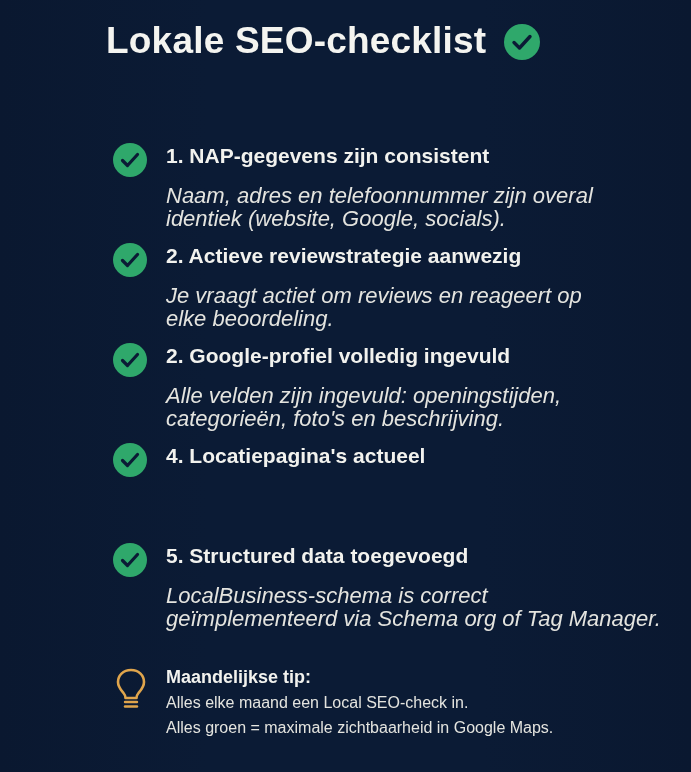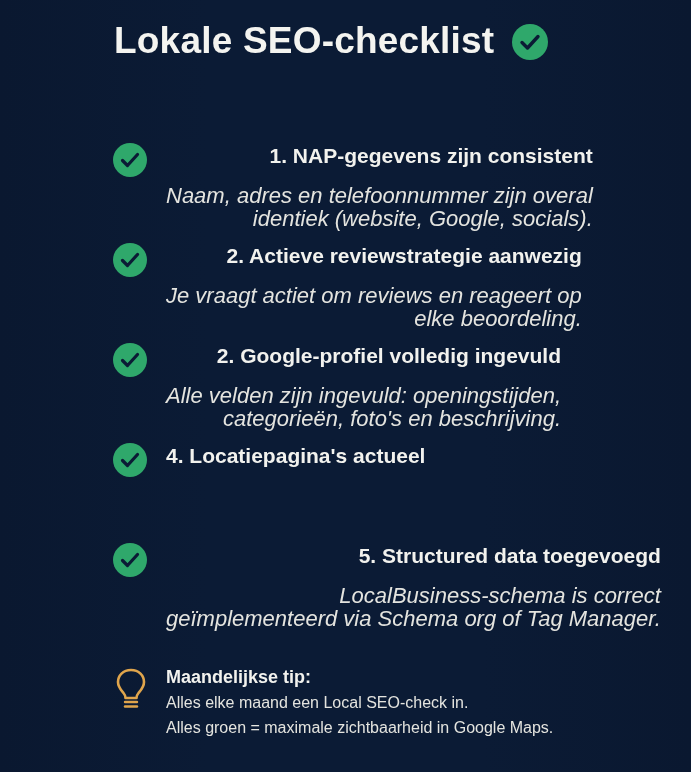--- a/index.html
+++ b/index.html
@@ -16,21 +16,21 @@
     overflow: hidden;
   }
   .page {
     position: absolute;
     left: 0; top: 0;
     width: 691px; height: 772px;
     background: linear-gradient(90deg, #0a1830 0%, #0b1b35 30%, #0b1b35 70%, #0a1830 100%);
   }
   .header {
     position: absolute;
-    left: 114px;
+    left: 106px;
     top: 18px;
   }
   .title-row {
     display: flex;
     align-items: center;
   }
   .title {
     font-size: 37px;
     font-weight: 700;
     color: #f4f4f0;
@@ -47,21 +47,20 @@
     font-size: 15px;
     color: #e6e6e2;
     margin-top: 6px;
     letter-spacing: 0.1px;
   }
   .checklist {
     position: absolute;
     left: 112px;
     top: 142px;
     width: 540px;
-    text-align: right;
   }
   .item {
     position: relative;
     height: 100px;
   }
   .item-icon {
     position: absolute;
     left: 0;
     top: 0;
     width: 36px;

